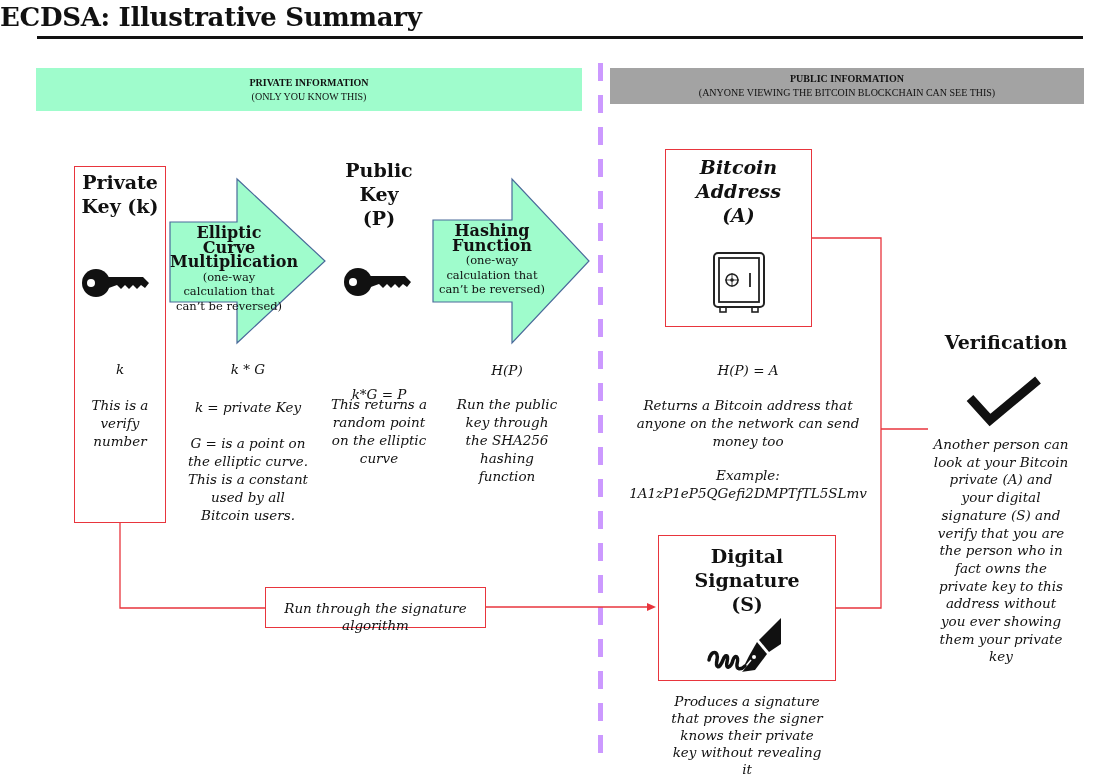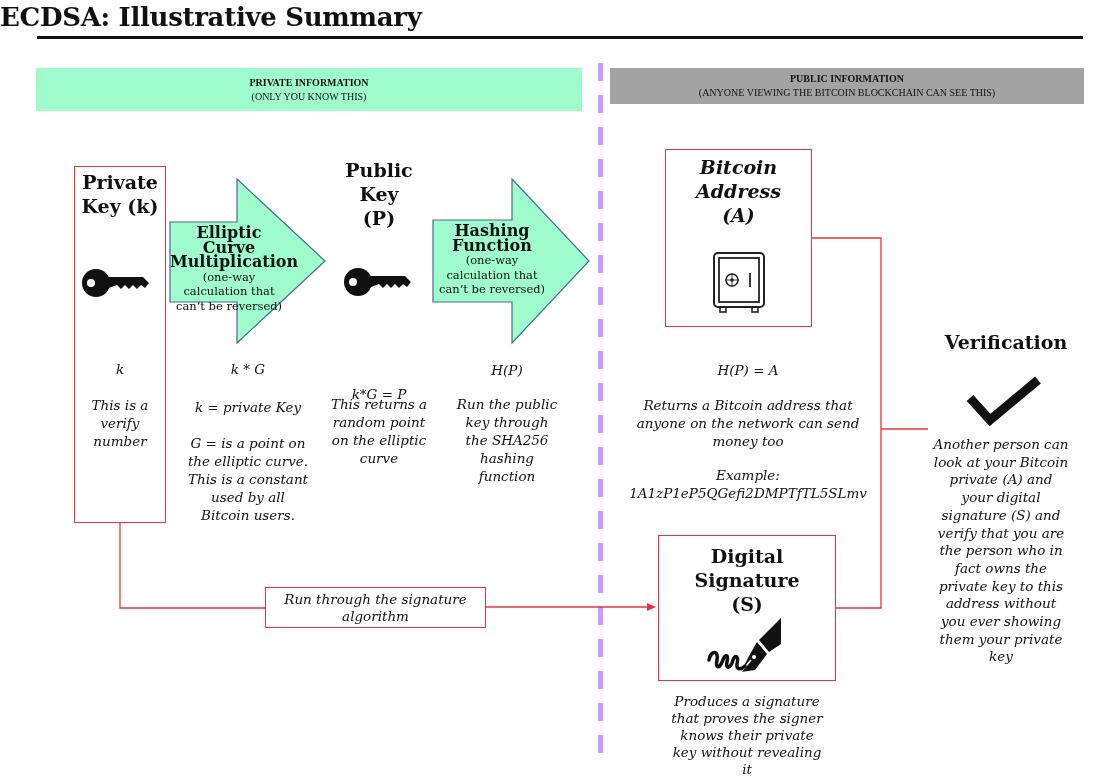--- a/index.html
+++ b/index.html
@@ -165,21 +165,21 @@
   </svg>
 </div>
 <div class="abs ital" style="left:644px; width:206px; top:693px; line-height:17px;">
   <div>Produces a signature</div>
   <div>that proves the signer</div>
   <div>knows their private</div>
   <div>key without revealing</div>
   <div>it</div>
 </div>
 
-<div class="abs redbox ital" style="left:265px; top:587px; width:221px; height:41px; padding-top:3px; line-height:17px;">
+<div class="abs redbox ital" style="left:265px; top:587px; width:221px; height:41px; padding-top:12px; line-height:17px;">
   <div>Run through the signature</div>
   <div>algorithm</div>
 </div>
 
 <div class="abs heading" style="left:928px; width:156px; top:330px;">Verification</div>
 <svg class="abs" style="left:964px; top:374px;" width="82" height="56" viewBox="0 0 82 56">
   <polyline points="6,24 26,46 74,6" fill="none" stroke="#111" stroke-width="9" stroke-linecap="butt" stroke-linejoin="miter"></polyline>
 </svg>
 <div class="abs ital" style="left:928px; width:146px; top:436px; line-height:17.7px;">
   <div>Another person can</div>

